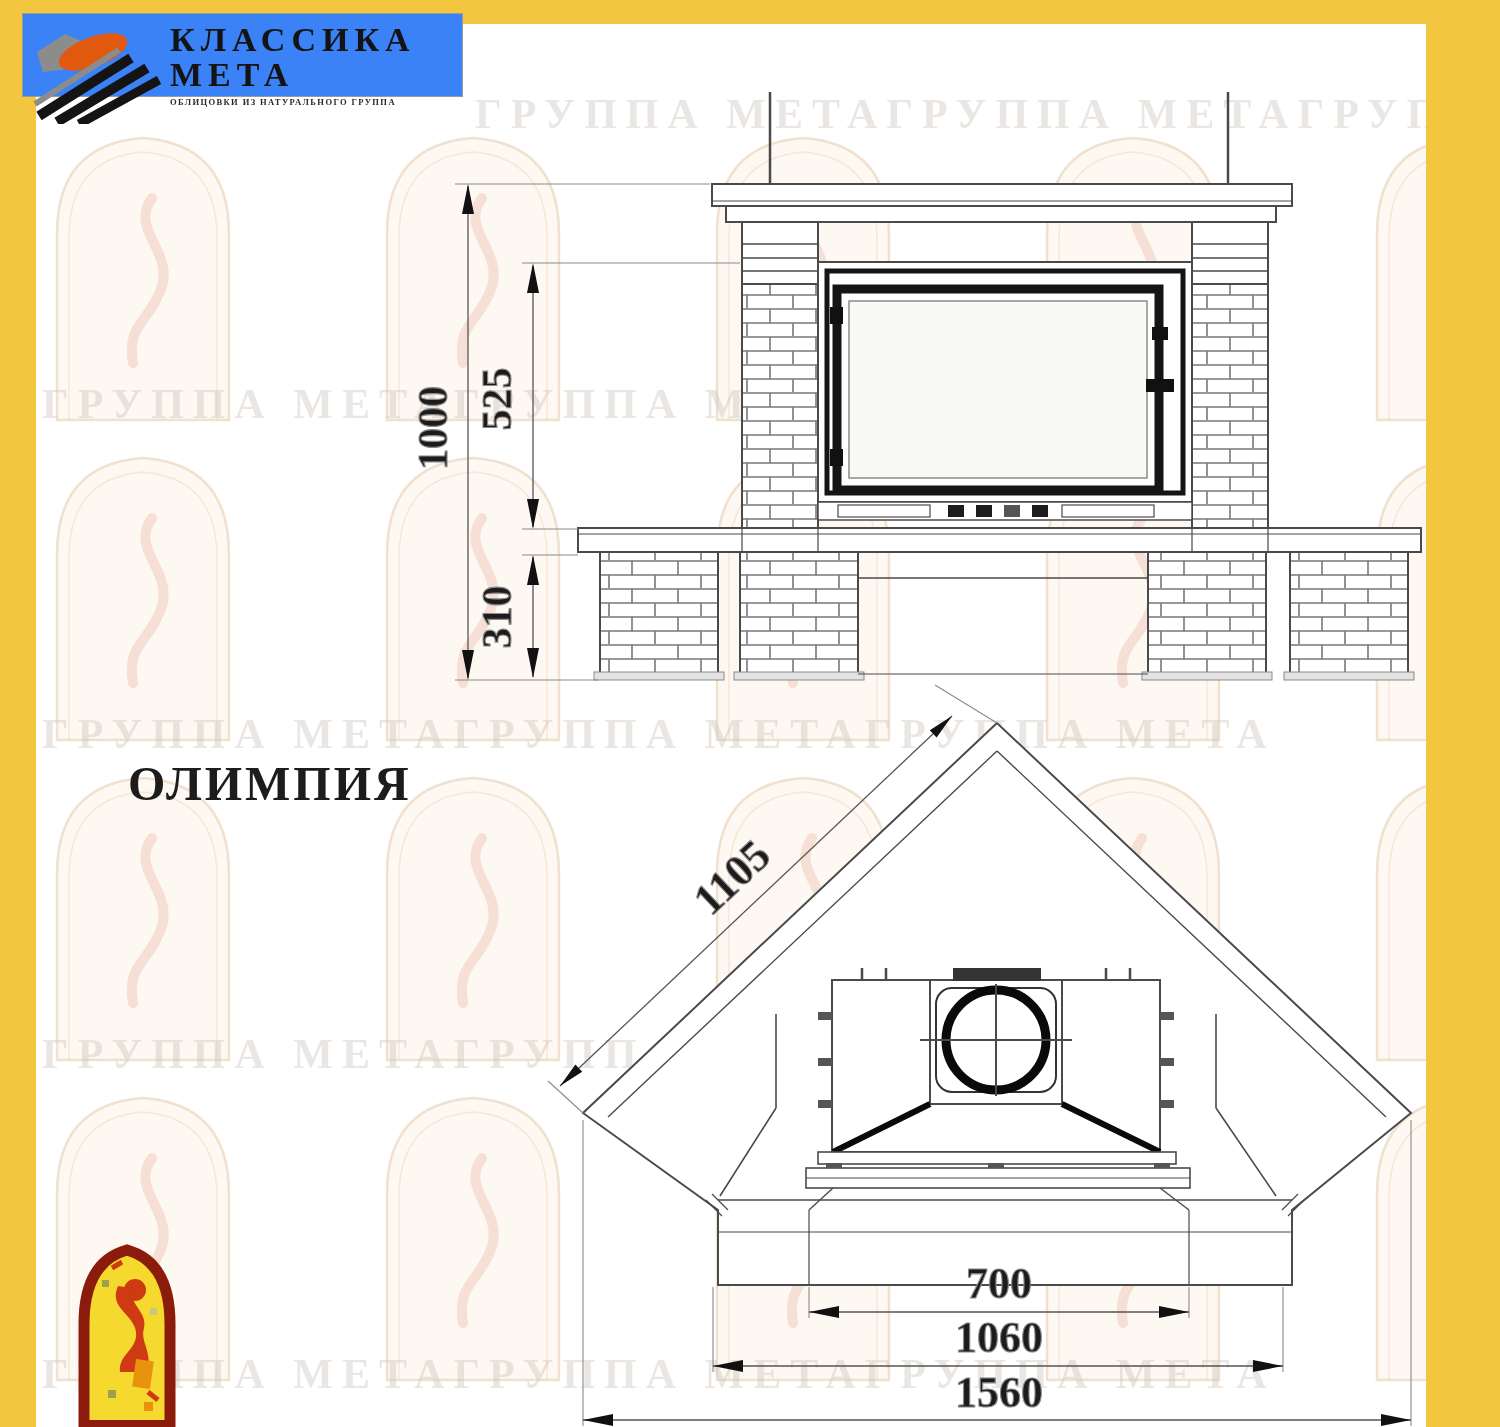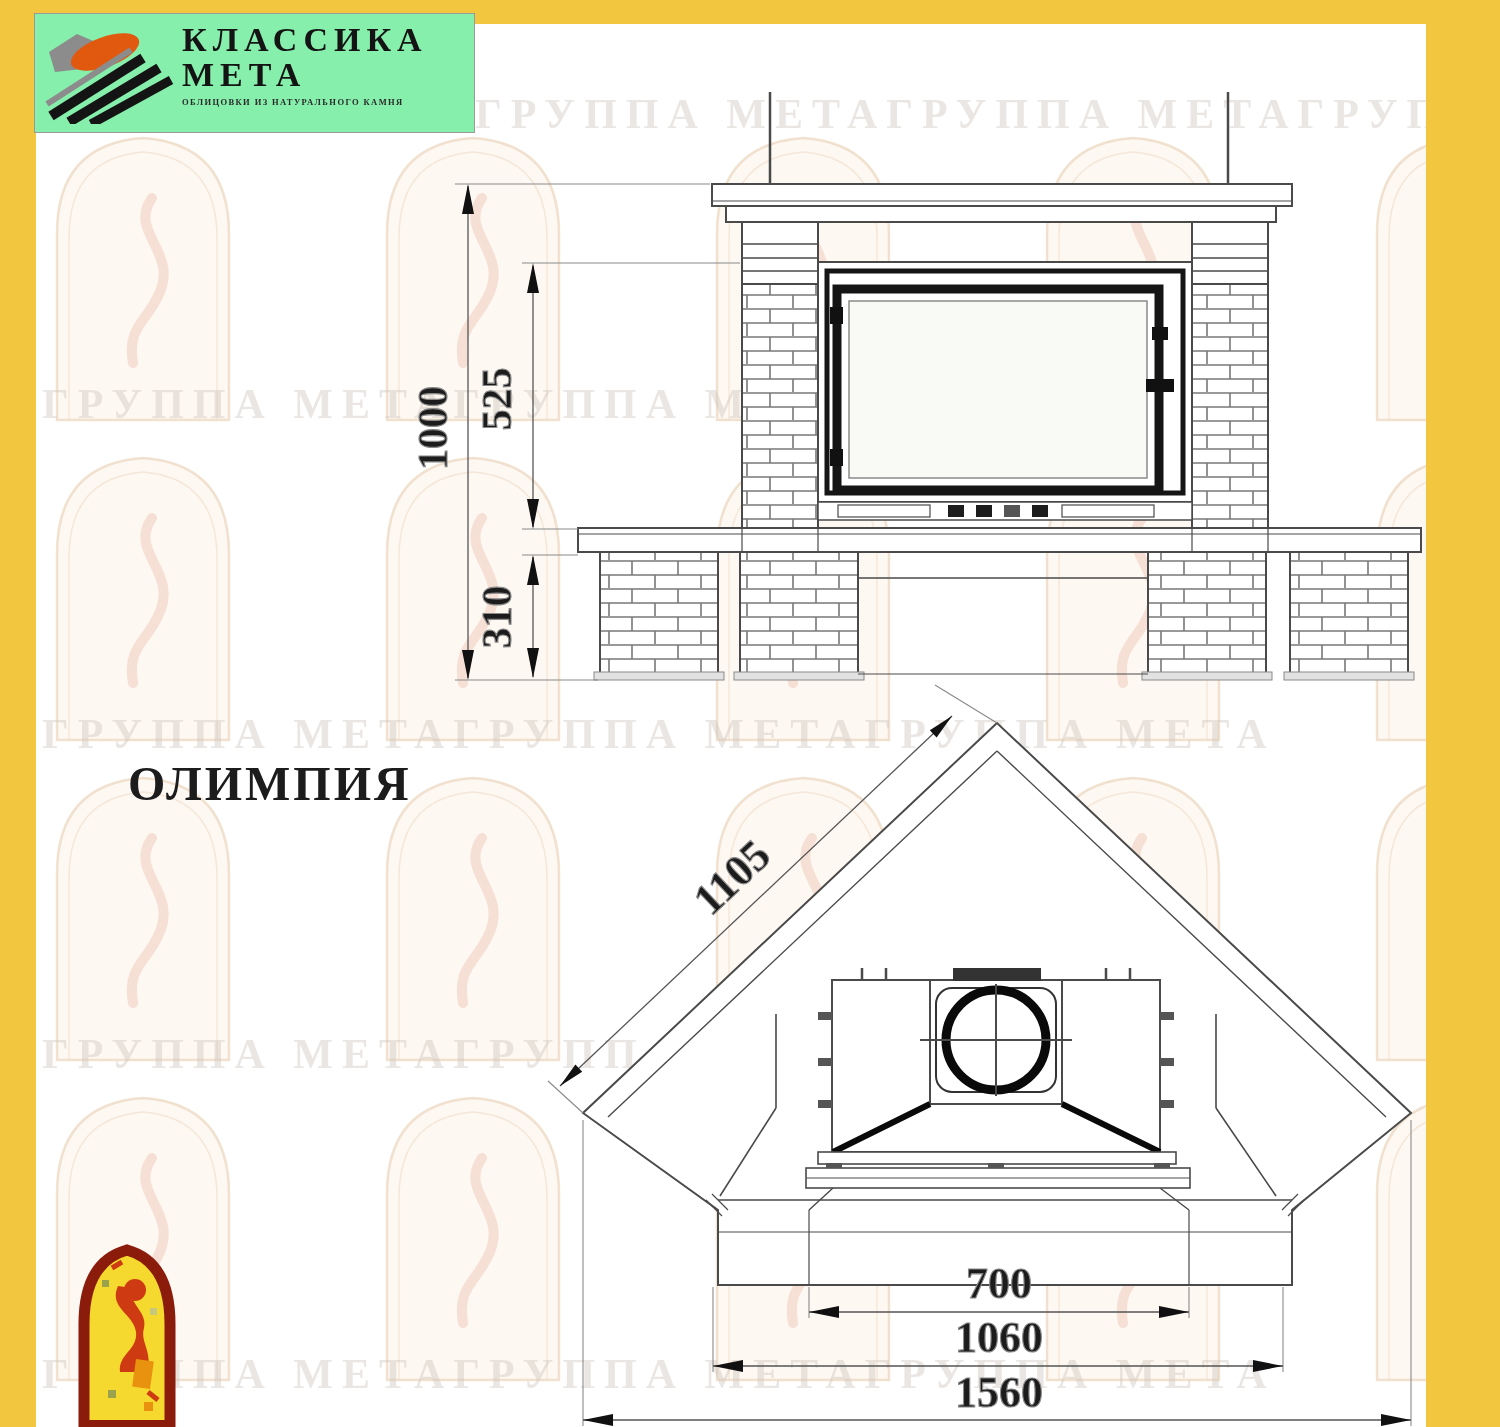--- a/index.html
+++ b/index.html
@@ -2,22 +2,22 @@
 <html><head>
 <meta charset="utf-8">
 <style>
   html,body{margin:0;padding:0;}
   body{width:1500px;height:1427px;font-family:"Liberation Serif",serif;}
   #stage{position:relative;width:1500px;height:1427px;background:#F2C63F;overflow:hidden;}
   #paper{position:absolute;left:36px;top:24px;width:1390px;height:1403px;background:#FFFFFF;}
   .abs{position:absolute;}
   #main-svg{position:absolute;left:0;top:0;}
   
-  #logo-box{position:absolute;left:22px;top:13px;width:441px;height:120px;background:#86efac;
-            border:1px solid #9a9a9a;box-sizing:border-box;margin-left:12px;}
+  #logo-box{position:absolute;left:22px;top:13px;width:441px;height:84px;background:#3b82f6;
+            border:1px solid #9a9a9a;box-sizing:border-box;}
   #logo-text{position:absolute;left:147px;top:8px;color:#141414;}
   .logo-line1{font-size:34px;font-weight:bold;letter-spacing:6px;line-height:36px;}
   .logo-line2{font-size:34px;font-weight:bold;letter-spacing:6px;line-height:34px;}
   .logo-tagline{font-size:8.5px;font-weight:bold;letter-spacing:1.4px;color:#2a2a2a;margin-top:5px;white-space:nowrap;}
   
   text{font-family:"Liberation Serif",serif;fill:#1c1c1c;}
   .dim-text{font-size:44px;font-weight:bold;}
   .dim-text-sm{font-size:42px;font-weight:bold;}
   .title-text{font-size:48px;font-weight:bold;letter-spacing:3px;}
   .wm-text{font-size:42px;font-weight:bold;letter-spacing:9px;fill:#cfc6bd;opacity:0.42;}
@@ -253,16 +253,16 @@
       <polygon points="6,28 34,10 62,22 48,44 12,48" fill="#8c8c8c"></polygon>
       <ellipse cx="62" cy="28" rx="36" ry="15" fill="#E0590F" transform="rotate(-20 62 28)"></ellipse>
       <path d="M4 80 L88 26" stroke="#8c8c8c" stroke-width="6" fill="none"></path>
       <path d="M8 92 L100 34" stroke="#141414" stroke-width="10" fill="none"></path>
       <path d="M26 98 L116 44" stroke="#141414" stroke-width="10" fill="none"></path>
       <path d="M48 100 L128 56" stroke="#141414" stroke-width="9" fill="none"></path>
     </svg>
     <div id="logo-text">
       <div class="logo-line1">КЛАССИКА</div>
       <div class="logo-line2">МЕТА</div>
-      <div class="logo-tagline">ОБЛИЦОВКИ ИЗ НАТУРАЛЬНОГО КАМНЯ</div>
+      <div class="logo-tagline">ОБЛИЦОВКИ ИЗ НАТУРАЛЬНОГО ГРУППА</div>
     </div>
   </div>
 </div>
 
 </body></html>

